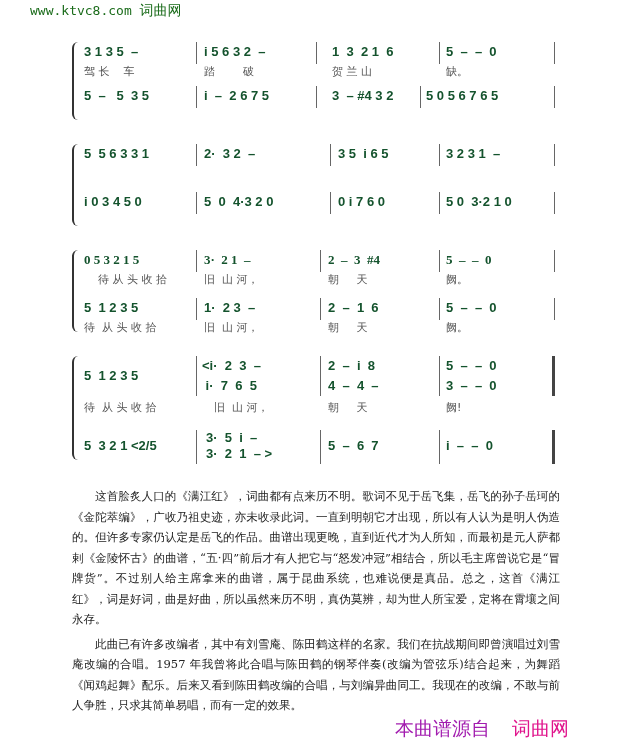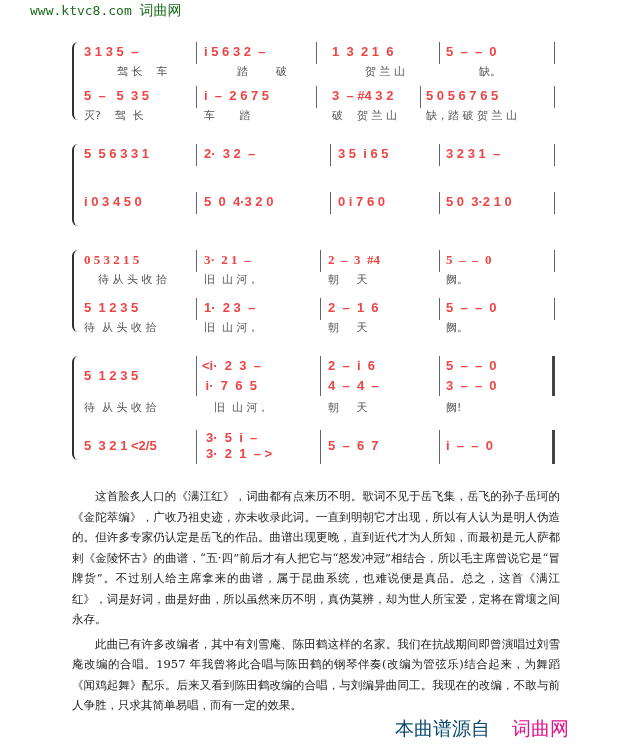--- a/index.html
+++ b/index.html
@@ -5,30 +5,30 @@
   html, body { margin: 0; padding: 0; background: #ffffff; }
   body { width: 635px; height: 756px; position: relative; overflow: hidden;
          font-family: "DejaVu Sans", sans-serif; color: #222; }
   .watermark-top { position: absolute; left: 30px; top: 2px; font-size: 13px; color: #1a6b1a;
                    font-family: "DejaVu Sans Mono", monospace; }
   .watermark-top .cn { font-family: "DejaVu Sans", sans-serif; font-size: 14px; }
   .system { position: absolute; left: 76px; width: 470px; }
   .brace { position: absolute; left: -4px; top: 4px; bottom: 4px; width: 4px;
            border-left: 2px solid #333; border-radius: 6px 0 0 6px; }
   .row { position: absolute; left: 8px; right: 0; height: 22px; }
-  .note-row { font-family: "Liberation Sans", sans-serif; font-weight: bold; font-size: 13px; color: #ef4444; }
+  .note-row { font-family: "Liberation Sans", sans-serif; font-weight: bold; font-size: 13px; color: #14532d; }
   .lyric-row { font-size: 11px; color: #555; font-family: "DejaVu Sans", sans-serif; }
   .tok { position: absolute; top: 2px; white-space: pre; }
   .bar { position: absolute; width: 1px; background: #666; }
   .barend { position: absolute; width: 3px; background: #444; }
   .prose { position: absolute; left: 72px; width: 488px; font-family: "DejaVu Serif", serif;
            font-size: 11.5px; line-height: 20.5px; color: #222; text-align: justify; }
   .prose p { margin: 0; text-indent: 2em; }
   .footer { position: absolute; left: 395px; top: 716px; font-size: 19px; font-family: "DejaVu Sans", sans-serif; }
-  .footer .src { color: #0c4a6e; }
+  .footer .src { color: #a21caf; }
   .footer .brand { color: #e0148c; margin-left: 22px; }
 </style>
 </head>
 <body>
 
 <div class="watermark-top">
   <span>www.ktvc8.com</span>
   <span class="cn">词曲网</span>
 </div>
 
@@ -37,41 +37,35 @@
   <div class="row note-row" style="top:4px;">
     <span class="tok" style="left:0">3 1 3 5  –</span>
     <div class="bar" style="left:112px;top:0;height:22px"></div>
     <span class="tok" style="left:120px">i 5 6 3 2  –</span>
     <div class="bar" style="left:232px;top:0;height:22px"></div>
     <span class="tok" style="left:248px">1  3  2 1  6</span>
     <div class="bar" style="left:355px;top:0;height:22px"></div>
     <span class="tok" style="left:362px">5  –  –  0</span>
     <div class="bar" style="left:470px;top:0;height:22px"></div>
   </div>
-  <div class="row lyric-row" style="top:24px;margin-left:33px;">
+  <div class="row lyric-row" style="top:24px;">
     <span class="tok" style="left:0">驾 长    车</span>
     <span class="tok" style="left:120px">踏        破</span>
     <span class="tok" style="left:248px">贺 兰 山</span>
     <span class="tok" style="left:362px">缺。</span>
   </div>
   <div class="row note-row" style="top:48px;">
     <span class="tok" style="left:0">5  –   5  3 5</span>
     <div class="bar" style="left:112px;top:0;height:22px"></div>
     <span class="tok" style="left:120px">i  –  2 6 7 5</span>
     <div class="bar" style="left:232px;top:0;height:22px"></div>
     <span class="tok" style="left:248px">3  – #4 3 2</span>
     <div class="bar" style="left:336px;top:0;height:22px"></div>
     <span class="tok" style="left:342px">5 0 5 6 7 6 5</span>
     <div class="bar" style="left:470px;top:0;height:22px"></div>
-  </div>
-  <div class="row lyric-row" style="top:68px;">
-    <span class="tok" style="left:0">灭?    驾  长</span>
-    <span class="tok" style="left:120px">车       踏</span>
-    <span class="tok" style="left:248px">破    贺 兰 山</span>
-    <span class="tok" style="left:342px">缺，踏 破 贺 兰 山</span>
   </div>
 </div>
 
 <div class="system" style="top:140px;height:90px;">
   <div class="brace"></div>
   <div class="row note-row" style="top:4px;">
     <span class="tok" style="left:0">5  5 6 3 3 1</span>
     <div class="bar" style="left:112px;top:0;height:22px"></div>
     <span class="tok" style="left:120px">2·  3 2  –</span>
     <div class="bar" style="left:246px;top:0;height:22px"></div>
@@ -129,21 +123,21 @@
 </div>
 
 <div class="system" style="top:352px;height:112px;">
   <div class="brace"></div>
   <div class="row note-row" style="top:4px;">
     <span class="tok" style="left:0;top:12px">5  1 2 3 5</span>
     <div class="bar" style="left:112px;top:0;height:40px"></div>
     <span class="tok" style="left:118px">&lt;i·  2  3  –</span>
     <span class="tok" style="left:118px;top:22px"> i·  7  6  5</span>
     <div class="bar" style="left:236px;top:0;height:40px"></div>
-    <span class="tok" style="left:244px">2  –  i  6</span>
+    <span class="tok" style="left:244px">2  –  i  8</span>
     <span class="tok" style="left:244px;top:22px">4  –  4  –</span>
     <div class="bar" style="left:355px;top:0;height:40px"></div>
     <span class="tok" style="left:362px">5  –  –  0</span>
     <span class="tok" style="left:362px;top:22px">3  –  –  0</span>
     <div class="barend" style="left:468px;top:0;height:40px"></div>
   </div>
   <div class="row lyric-row" style="top:46px;">
     <span class="tok" style="left:0">待  从 头 收 拾</span>
     <span class="tok" style="left:130px">旧  山 河，</span>
     <span class="tok" style="left:244px">朝     天</span>

